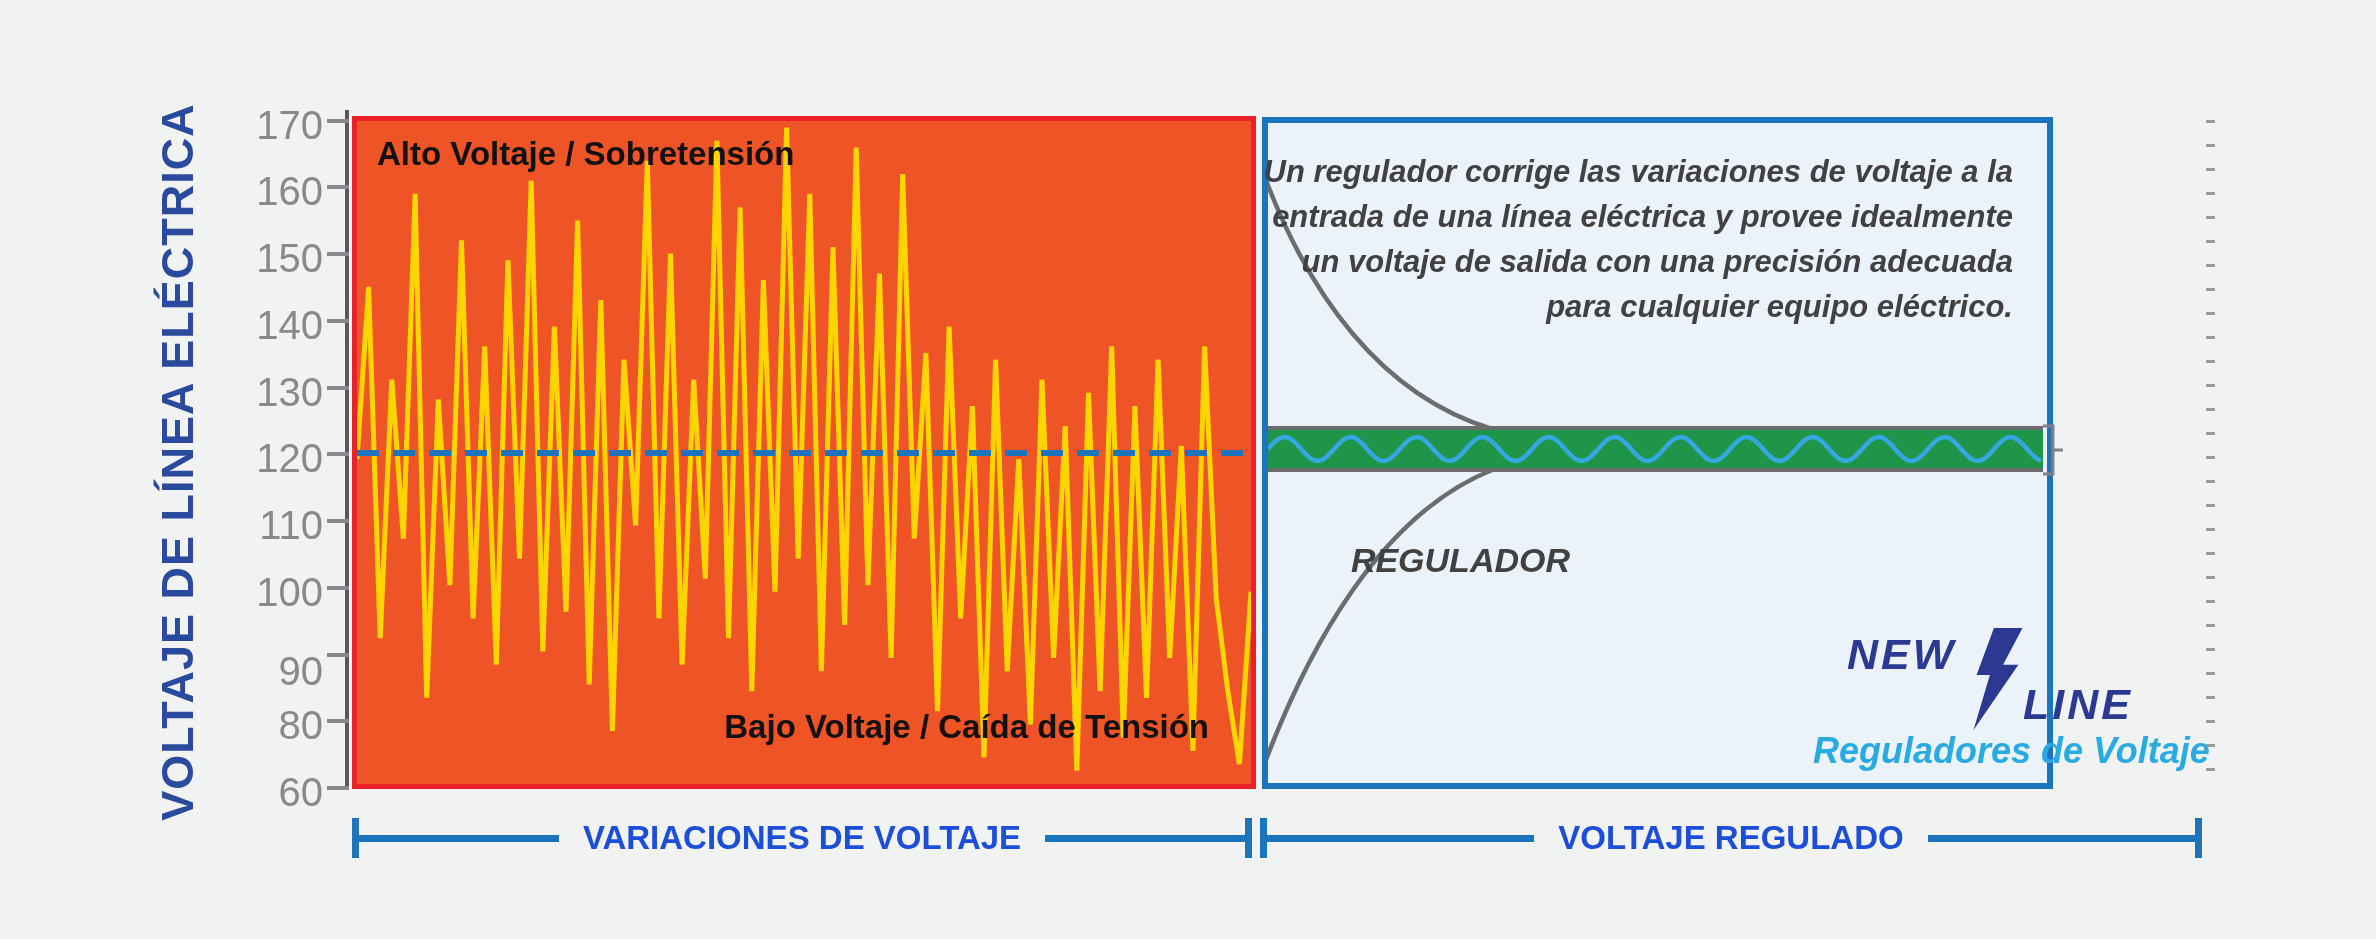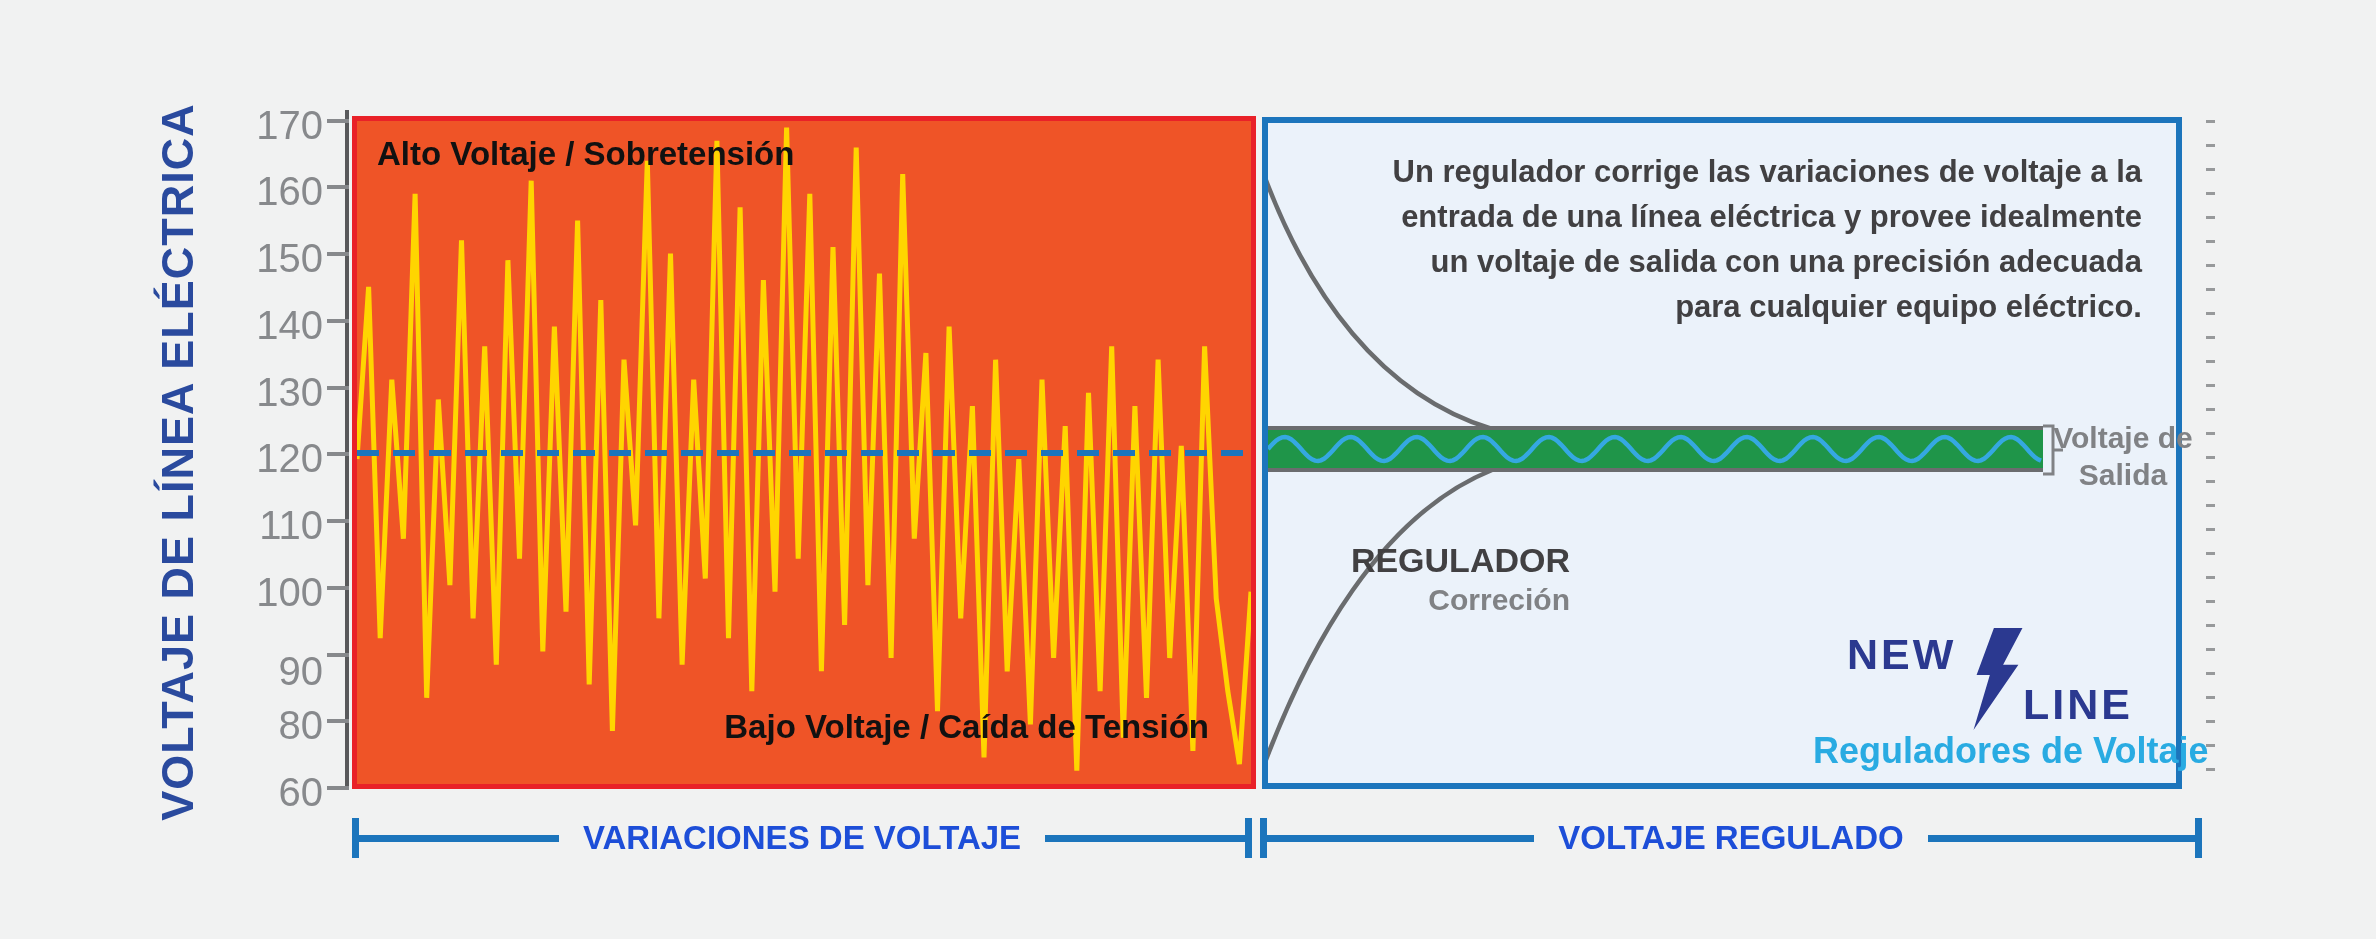--- a/index.html
+++ b/index.html
@@ -16,22 +16,22 @@
   
   .panel-left{position:absolute;left:352px;top:116px;width:904px;height:673px;
     background:#EF5427;border:5px solid #E92128;}
   .panel-left .inner-svg{position:absolute;left:0;top:0;width:894px;height:663px;}
   .label-high{position:absolute;left:20px;top:14px;font-size:33px;font-weight:bold;color:#111111;white-space:nowrap;}
   .label-low{position:absolute;right:42px;bottom:38px;font-size:33px;font-weight:bold;color:#111111;white-space:nowrap;}
   .ref-dashed{position:absolute;left:0;width:894px;height:6px;
     background:repeating-linear-gradient(90deg,#1C75BC 0 22px,transparent 22px 36px);}
 
   
-  .panel-right{position:absolute;left:1262px;top:117px;width:920px;height:672px;
-    background:#EBF2FA;border:6px solid #1C75BC;}
+  .panel-right{position:absolute;left:1262px;top:117px;width:791px;height:672px;
+    background:#EBF2FA;border:6px solid #1C75BC;font-style:italic;}
   .funnel-svg{position:absolute;left:0;top:0;width:928px;height:660px;}
   .paragraph{position:absolute;top:26px;right:34px;text-align:right;font-size:31px;font-weight:bold;
     color:#414042;line-height:45px;}
   .paragraph span{display:block;white-space:nowrap;}
   .green-band{position:absolute;left:0;top:303px;width:775px;height:46px;background:#1F9549;
     border-top:4px solid #6A6C6E;border-bottom:4px solid #6A6C6E;}
   .band-wave-svg{position:absolute;left:0;top:0;width:775px;height:38px;}
   .band-bracket-svg{position:absolute;left:773px;top:299px;width:24px;height:56px;}
   .output-label{position:absolute;left:780px;top:296px;width:150px;text-align:center;
     font-size:30px;font-weight:bold;color:#808285;line-height:37px;}
@@ -111,28 +111,23 @@
 
     <div class="green-band">
       <svg class="band-wave-svg" id="sine-svg" viewBox="0 0 775 38">
           <path d="M 0 19 L 2 16.73 L 5 13.50 L 8 10.72 L 11 8.61 L 14 7.34 L 17 7.01 L 20 7.66 L 23 9.23 L 26 11.58 L 29 14.54 L 32 17.86 L 35 21.27 L 38 24.50 L 41 27.28 L 44 29.39 L 47 30.66 L 50 30.99 L 53 30.34 L 56 28.77 L 59 26.42 L 62 23.46 L 65 20.14 L 68 16.73 L 71 13.50 L 74 10.72 L 77 8.61 L 80 7.34 L 83 7.01 L 86 7.66 L 89 9.23 L 92 11.58 L 95 14.54 L 98 17.86 L 101 21.27 L 104 24.50 L 107 27.28 L 110 29.39 L 113 30.66 L 116 30.99 L 119 30.34 L 122 28.77 L 125 26.42 L 128 23.46 L 131 20.14 L 134 16.73 L 137 13.50 L 140 10.72 L 143 8.61 L 146 7.34 L 149 7.01 L 152 7.66 L 155 9.23 L 158 11.58 L 161 14.54 L 164 17.86 L 167 21.27 L 170 24.50 L 173 27.28 L 176 29.39 L 179 30.66 L 182 30.99 L 185 30.34 L 188 28.77 L 191 26.42 L 194 23.46 L 197 20.14 L 200 16.73 L 203 13.50 L 206 10.72 L 209 8.61 L 212 7.34 L 215 7.01 L 218 7.66 L 221 9.23 L 224 11.58 L 227 14.54 L 230 17.86 L 233 21.27 L 236 24.50 L 239 27.28 L 242 29.39 L 245 30.66 L 248 30.99 L 251 30.34 L 254 28.77 L 257 26.42 L 260 23.46 L 263 20.14 L 266 16.73 L 269 13.50 L 272 10.72 L 275 8.61 L 278 7.34 L 281 7.01 L 284 7.66 L 287 9.23 L 290 11.58 L 293 14.54 L 296 17.86 L 299 21.27 L 302 24.50 L 305 27.28 L 308 29.39 L 311 30.66 L 314 30.99 L 317 30.34 L 320 28.77 L 323 26.42 L 326 23.46 L 329 20.14 L 332 16.73 L 335 13.50 L 338 10.72 L 341 8.61 L 344 7.34 L 347 7.01 L 350 7.66 L 353 9.23 L 356 11.58 L 359 14.54 L 362 17.86 L 365 21.27 L 368 24.50 L 371 27.28 L 374 29.39 L 377 30.66 L 380 30.99 L 383 30.34 L 386 28.77 L 389 26.42 L 392 23.46 L 395 20.14 L 398 16.73 L 401 13.50 L 404 10.72 L 407 8.61 L 410 7.34 L 413 7.01 L 416 7.66 L 419 9.23 L 422 11.58 L 425 14.54 L 428 17.86 L 431 21.27 L 434 24.50 L 437 27.28 L 440 29.39 L 443 30.66 L 446 30.99 L 449 30.34 L 452 28.77 L 455 26.42 L 458 23.46 L 461 20.14 L 464 16.73 L 467 13.50 L 470 10.72 L 473 8.61 L 476 7.34 L 479 7.01 L 482 7.66 L 485 9.23 L 488 11.58 L 491 14.54 L 494 17.86 L 497 21.27 L 500 24.50 L 503 27.28 L 506 29.39 L 509 30.66 L 512 30.99 L 515 30.34 L 518 28.77 L 521 26.42 L 524 23.46 L 527 20.14 L 530 16.73 L 533 13.50 L 536 10.72 L 539 8.61 L 542 7.34 L 545 7.01 L 548 7.66 L 551 9.23 L 554 11.58 L 557 14.54 L 560 17.86 L 563 21.27 L 566 24.50 L 569 27.28 L 572 29.39 L 575 30.66 L 578 30.99 L 581 30.34 L 584 28.77 L 587 26.42 L 590 23.46 L 593 20.14 L 596 16.73 L 599 13.50 L 602 10.72 L 605 8.61 L 608 7.34 L 611 7.01 L 614 7.66 L 617 9.23 L 620 11.58 L 623 14.54 L 626 17.86 L 629 21.27 L 632 24.50 L 635 27.28 L 638 29.39 L 641 30.66 L 644 30.99 L 647 30.34 L 650 28.77 L 653 26.42 L 656 23.46 L 659 20.14 L 662 16.73 L 665 13.50 L 668 10.72 L 671 8.61 L 674 7.34 L 677 7.01 L 680 7.66 L 683 9.23 L 686 11.58 L 689 14.54 L 692 17.86 L 695 21.27 L 698 24.50 L 701 27.28 L 704 29.39 L 707 30.66 L 710 30.99 L 713 30.34 L 716 28.77 L 719 26.42 L 722 23.46 L 725 20.14 L 728 16.73 L 731 13.50 L 734 10.72 L 737 8.61 L 740 7.34 L 743 7.01 L 746 7.66 L 749 9.23 L 752 11.58 L 755 14.54 L 758 17.86 L 761 21.27 L 764 24.50 L 767 27.28 L 770 29.39 L 773 30.66" fill="none" stroke="#35A8E1" stroke-width="4.5"></path>
         </svg>
     </div>
     <svg class="band-bracket-svg" viewBox="0 0 24 56">
       <path d="M 2 4 L 12 4 L 12 52 L 2 52 M 12 28 L 22 28" fill="none" stroke="#808285" stroke-width="3"></path>
     </svg>
 
-    <div class="output-label">
-      <div>Voltaje de</div>
-      <div>Salida</div>
-    </div>
 
     <div class="regulator">
       <span class="reg-main">REGULADOR</span>
-      <span class="reg-sub">Correción</span>
     </div>
 
     <div class="logo">
       <span class="logo-new">NEW</span>
       <svg class="logo-bolt" viewBox="0 0 56 100">
         <polygon points="24,0 52,0 33,36 48,36 4,100 20,46 7,46" fill="#2B3990"></polygon>
       </svg>
       <span class="logo-line">LINE</span>
       <div class="logo-tagline">Reguladores de Voltaje</div>
     </div>

